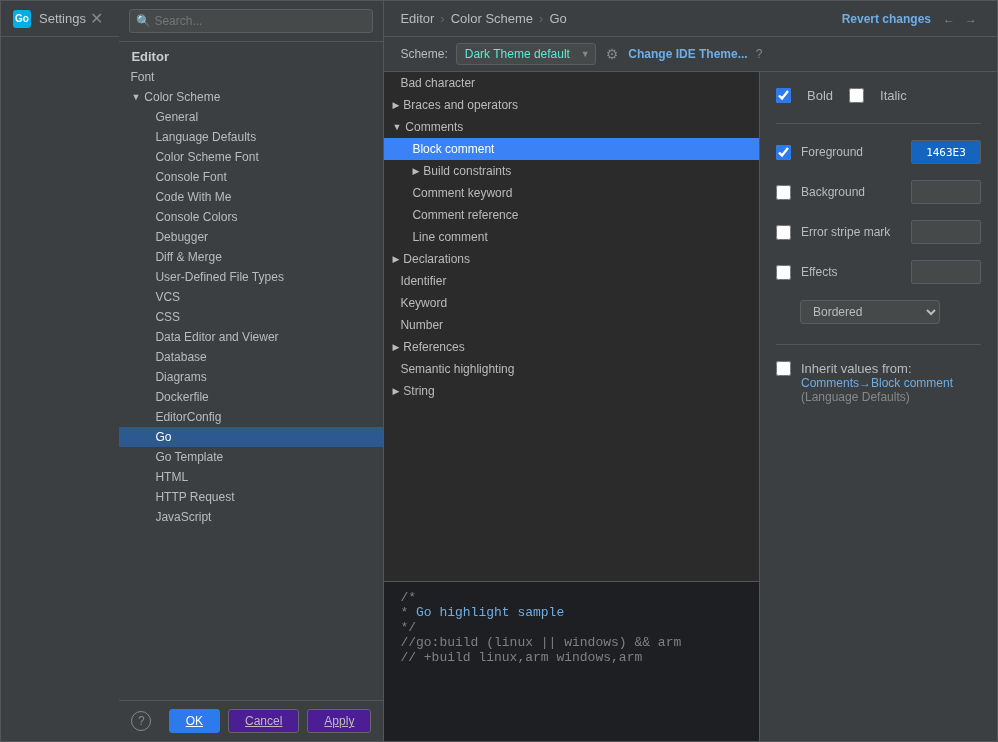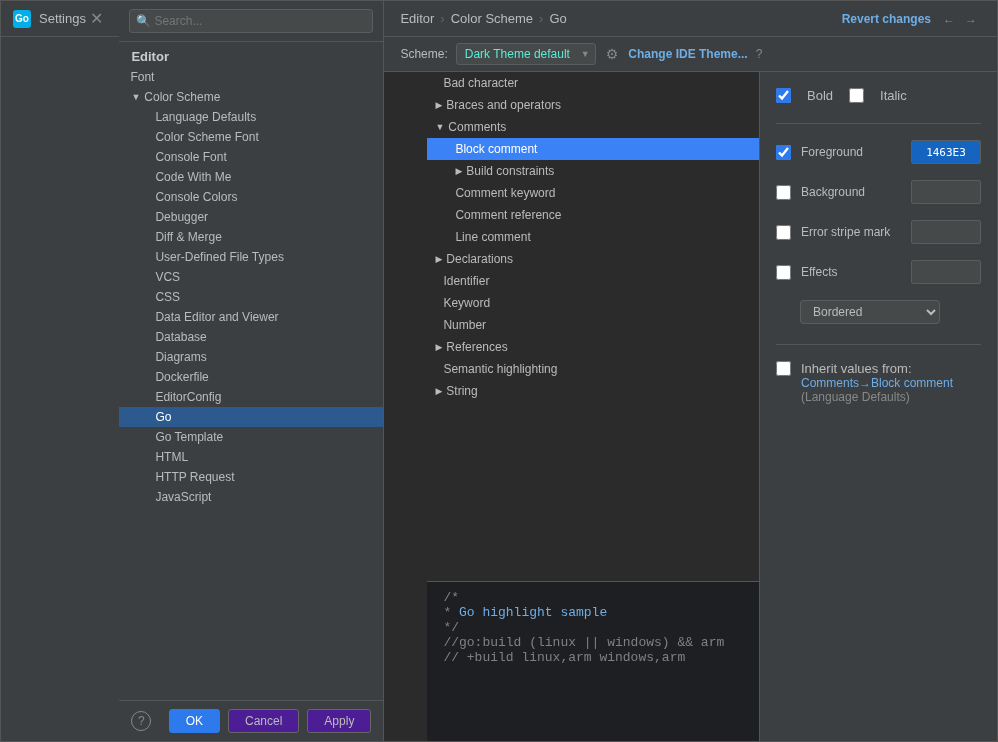--- a/index.html
+++ b/index.html
@@ -152,20 +152,21 @@
     .action-buttons {
       display: flex;
       gap: 8px;
     }
     .btn {
       padding: 4px 16px;
       border-radius: 3px;
       font-size: 12px;
       cursor: pointer;
       border: 1px solid transparent;
+      text-decoration: underline;
     }
     .btn-primary {
       background: #2d7aec;
       color: #fff;
       border-color: #2d7aec;
     }
     .btn-secondary {
       background: #4c1d95;
       color: #bbb;
       border-color: #666;
@@ -266,21 +267,20 @@
       display: flex;
       overflow: hidden;
     }
     
     .color-list-panel {
       width: 450px;
       display: flex;
       flex-direction: column;
       border-right: 1px solid #555;
       overflow: hidden;
-      margin-left: 43px;
     }
     .color-list {
       flex: 1;
       overflow-y: auto;
       background: #2b2b2b;
     }
     .color-list::-webkit-scrollbar { width: 6px; }
     .color-list::-webkit-scrollbar-track { background: #2b2b2b; }
     .color-list::-webkit-scrollbar-thumb { background: #555; }
     .cl-item {
@@ -422,20 +422,21 @@
           <input class="search-input" type="text" placeholder="Search..." style="">
         </div>
       </div>
       <div class="sidebar-tree">
         <div class="tree-item section-header">Editor</div>
         <div class="tree-item indent1">Font</div>
         <div class="tree-group-header">
           <span class="triangle">▼</span>
           <span>Color Scheme</span>
         </div>
+        <div class="tree-item indent2">General</div>
         <div class="tree-item indent2">Language Defaults</div>
         <div class="tree-item indent2">Color Scheme Font</div>
         <div class="tree-item indent2">Console Font</div>
         <div class="tree-item indent2">Code With Me</div>
         <div class="tree-item indent2">Console Colors</div>
         <div class="tree-item indent2">Debugger</div>
         <div class="tree-item indent2">Diff &amp; Merge</div>
         <div class="tree-item indent2">User-Defined File Types</div>
         <div class="tree-item indent2">VCS</div>
         <div class="tree-item indent2">CSS</div>

